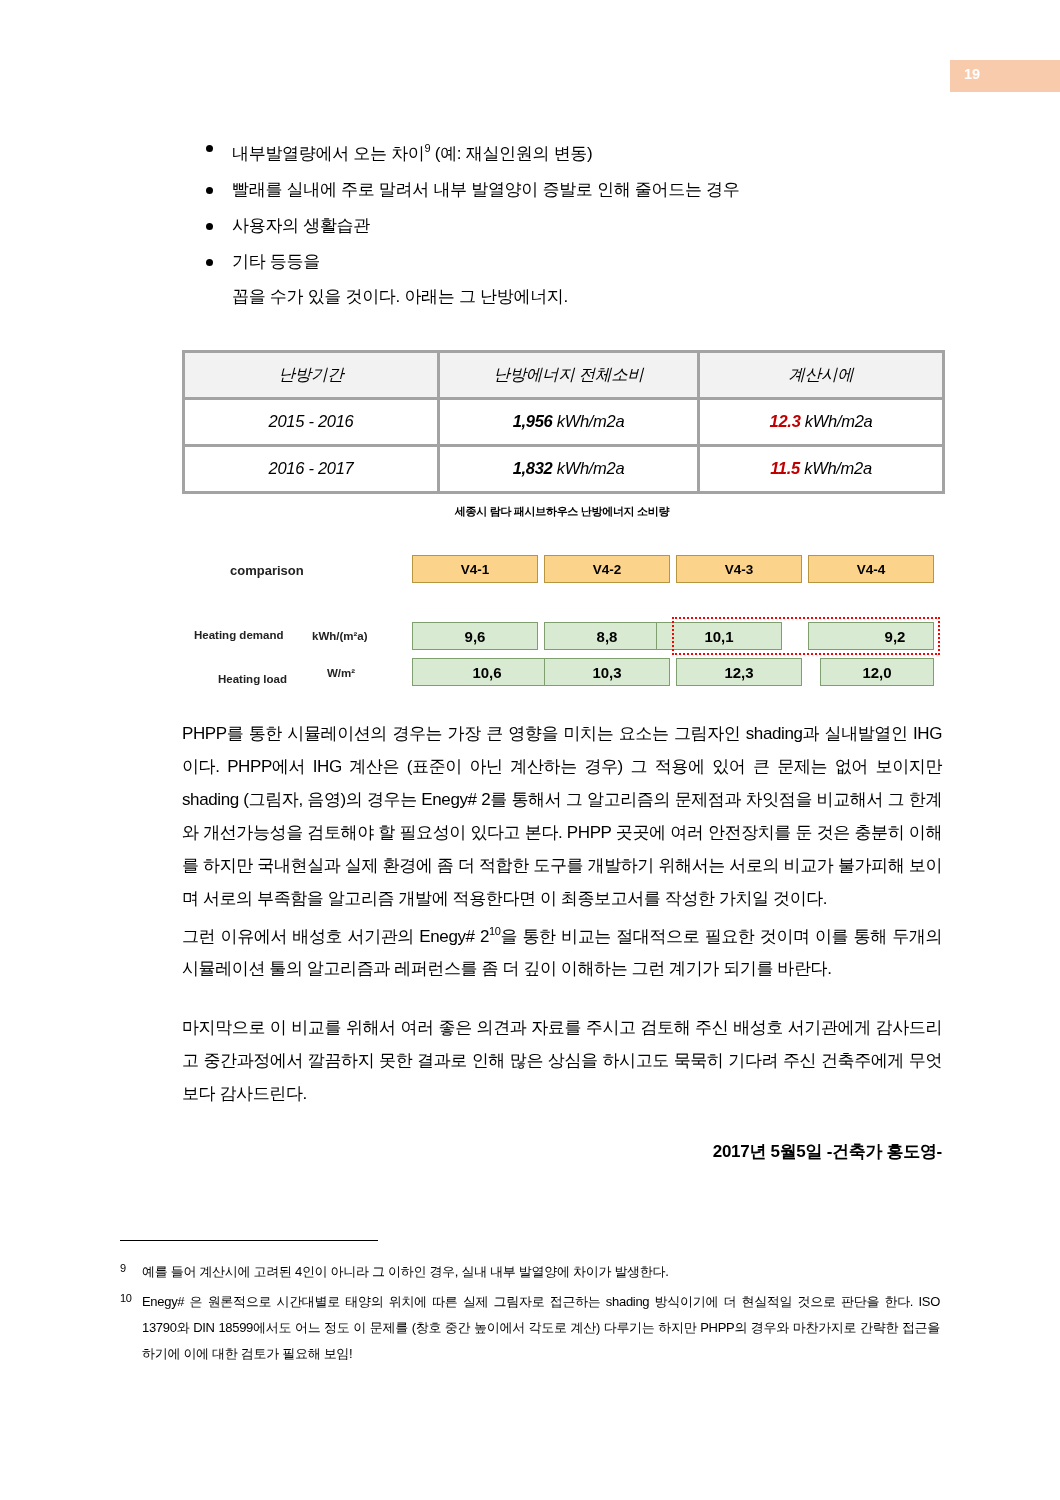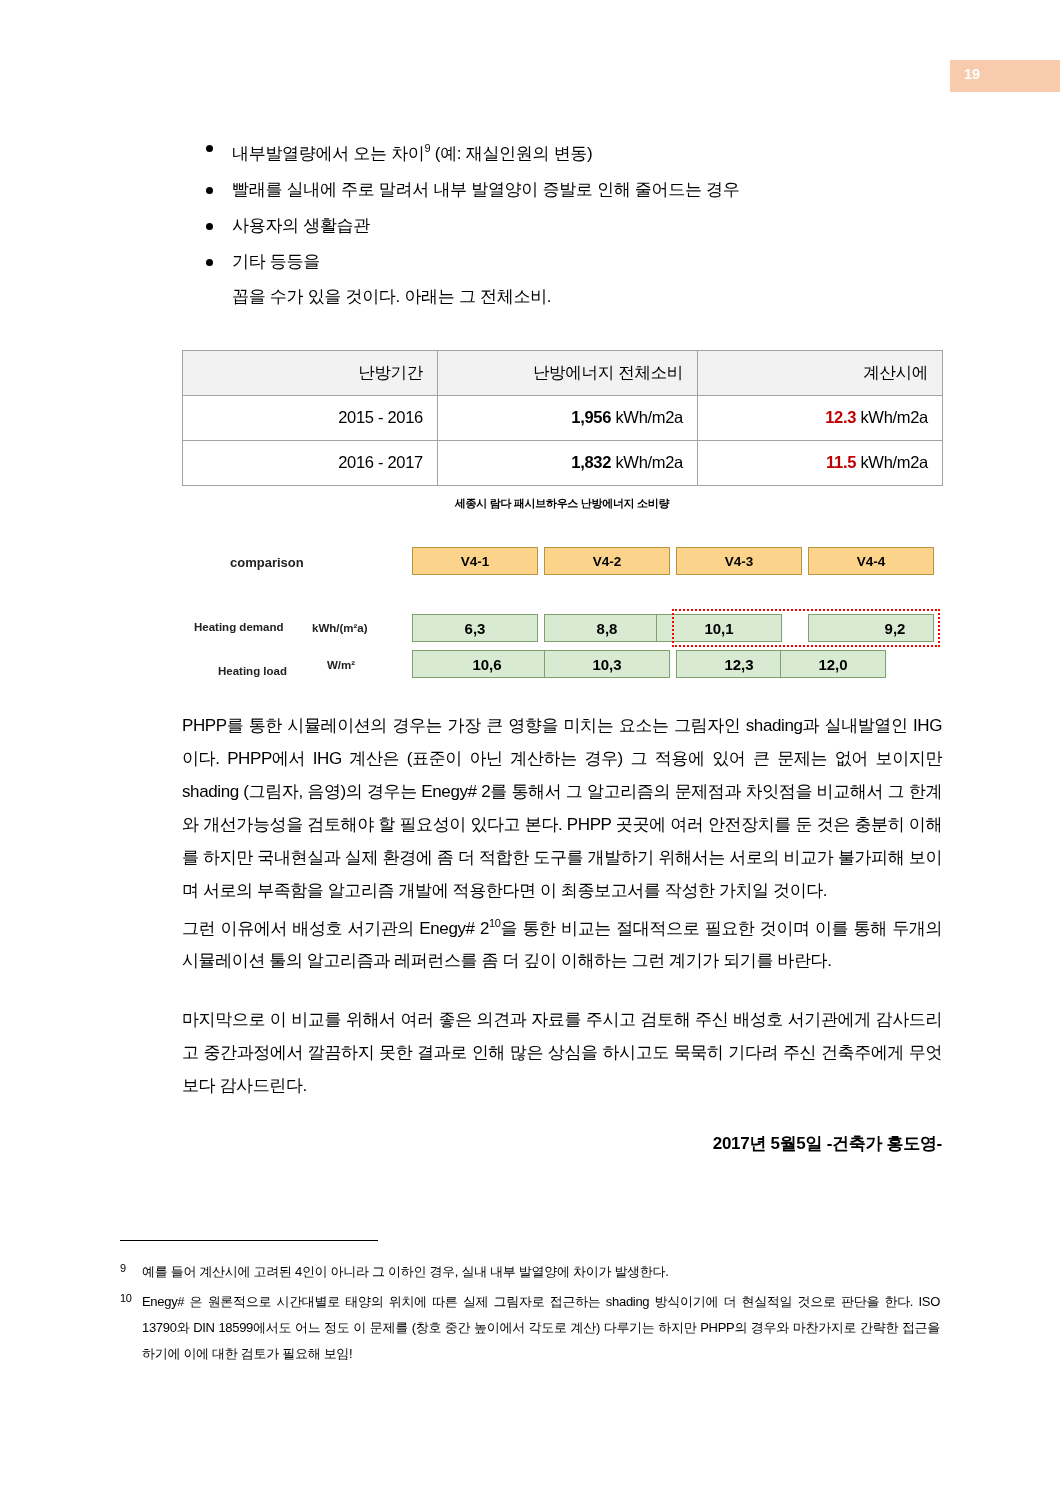--- a/index.html
+++ b/index.html
@@ -92,27 +92,28 @@
 
   
   table.data-table {
     border-collapse: collapse;
     margin-top: 36px;
     width: 760px;
     table-layout: fixed;
   }
   table.data-table th,
   table.data-table td {
-    border: 1px solid #a3a3a3;
+    border: 3px solid #a3a3a3;
     height: 44px;
     padding: 0 14px;
     font-size: 16.5px;
-    text-align: right;
+    text-align: center;
     font-weight: normal;
     letter-spacing: -0.3px;
+    font-style: italic;
   }
   table.data-table thead th {
     background: #f2f2f2;
   }
   table.data-table col.c1 { width: 255px; }
   table.data-table col.c2 { width: 260px; }
   table.data-table col.c3 { width: 245px; }
   .bold { font-weight: bold; }
   .red { color: #c00000; font-weight: bold; }
 
@@ -230,21 +231,21 @@
       <span>내부발열량에서 오는 차이</span><span class="sup">9</span><span> (예: 재실인원의 변동)</span>
     </li>
     <li>
       <span>빨래를 실내에 주로 말려서 내부 발열양이 증발로 인해 줄어드는 경우</span>
     </li>
     <li>
       <span>사용자의 생활습관</span>
     </li>
     <li>
       <span>기타 등등을</span>
-      <span class="bullet-sub">꼽을 수가 있을 것이다. 아래는 그 전체소비.</span>
+      <span class="bullet-sub">꼽을 수가 있을 것이다. 아래는 그 난방에너지.</span>
     </li>
   </ul>
 
   <table class="data-table">
     <colgroup>
         <col class="c1">
         <col class="c2">
         <col class="c3">
       </colgroup>
     <thead>
@@ -276,29 +277,29 @@
     <div class="cmp-label sub" style="left:12px; top:88px;">Heating demand</div>
     <div class="cmp-label sub" style="left:130px; top:89px;">kWh/(m²a)</div>
     <div class="cmp-label sub" style="left:36px; top:132px;">Heating load</div>
     <div class="cmp-label sub" style="left:145px; top:126px;">W/m²</div>
 
     <div class="cell head" style="left:230px; top:14px; width:126px;">V4-1</div>
     <div class="cell head" style="left:362px; top:14px; width:126px;">V4-2</div>
     <div class="cell head" style="left:494px; top:14px; width:126px;">V4-3</div>
     <div class="cell head" style="left:626px; top:14px; width:126px;">V4-4</div>
 
-    <div class="cell val" style="left:230px; top:81px; width:126px;">6,3</div>
+    <div class="cell val" style="left:230px; top:81px; width:126px;">9,6</div>
     <div class="cell val" style="left:362px; top:81px; width:126px;">8,8</div>
     <div class="cell val" style="left:474px; top:81px; width:126px;">10,1</div>
     <div class="cell val" style="left:626px; top:81px; width:126px;padding-left:48px;">9,2</div>
 
     <div class="cell val" style="left:230px; top:117px; width:150px;">10,6</div>
     <div class="cell val" style="left:362px; top:117px; width:126px;">10,3</div>
     <div class="cell val" style="left:494px; top:117px; width:126px;">12,3</div>
-    <div class="cell val" style="left:598px; top:117px; width:106px;">12,0</div>
+    <div class="cell val" style="left:638px; top:117px; width:114px;">12,0</div>
 
     <div class="dotted-box" style="left:490px; top:76px; width:268px; height:38px;"></div>
   </div>
 
   <p class="para first">PHPP를 통한 시뮬레이션의 경우는 가장 큰 영향을 미치는 요소는 그림자인 shading과 실내발열인 IHG이다. PHPP에서 IHG 계산은 (표준이 아닌 계산하는 경우) 그 적용에 있어 큰 문제는 없어 보이지만 shading (그림자, 음영)의 경우는 Enegy# 2를 통해서 그 알고리즘의 문제점과 차잇점을 비교해서 그 한계와 개선가능성을 검토해야 할 필요성이 있다고 본다. PHPP 곳곳에 여러 안전장치를 둔 것은 충분히 이해를 하지만 국내현실과 실제 환경에 좀 더 적합한 도구를 개발하기 위해서는 서로의 비교가 불가피해 보이며 서로의 부족함을 알고리즘 개발에 적용한다면 이 최종보고서를 작성한 가치일 것이다.</p>
 
   <p class="para"><span>그런 이유에서 배성호 서기관의 Enegy# 2</span><span class="sup">10</span><span>을 통한 비교는 절대적으로 필요한 것이며 이를 통해 두개의 시뮬레이션 툴의 알고리즘과 레퍼런스를 좀 더 깊이 이해하는 그런 계기가 되기를 바란다.</span></p>
 
   <p class="para gap">마지막으로 이 비교를 위해서 여러 좋은 의견과 자료를 주시고 검토해 주신 배성호 서기관에게 감사드리고 중간과정에서 깔끔하지 못한 결과로 인해 많은 상심을 하시고도 묵묵히 기다려 주신 건축주에게 무엇보다 감사드린다.</p>
 

